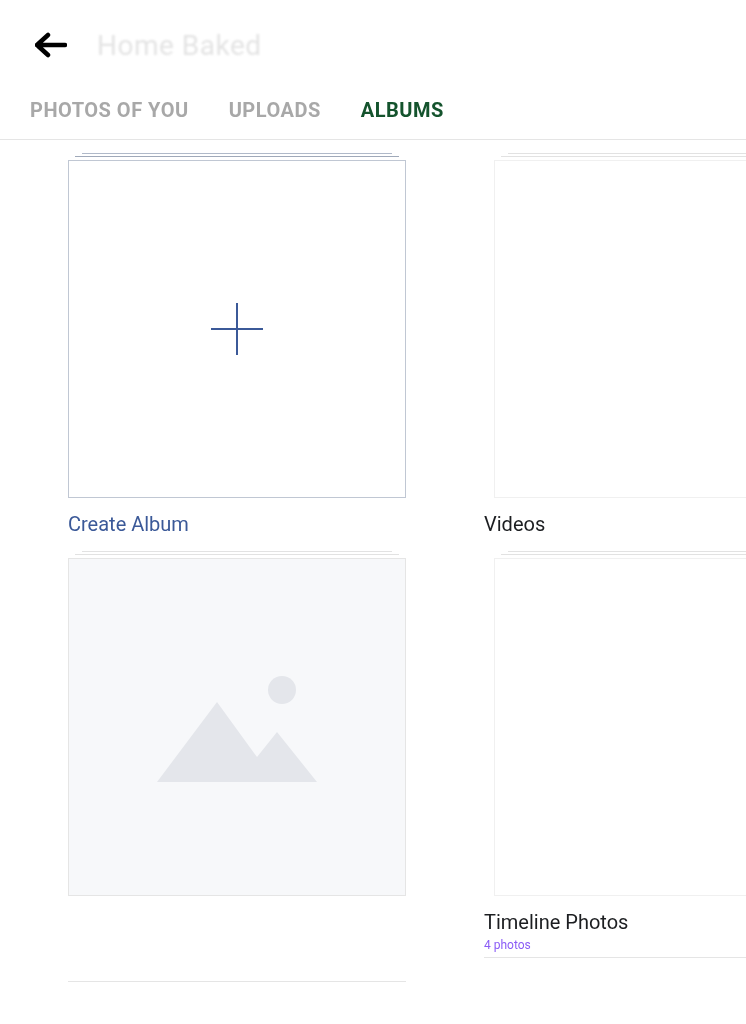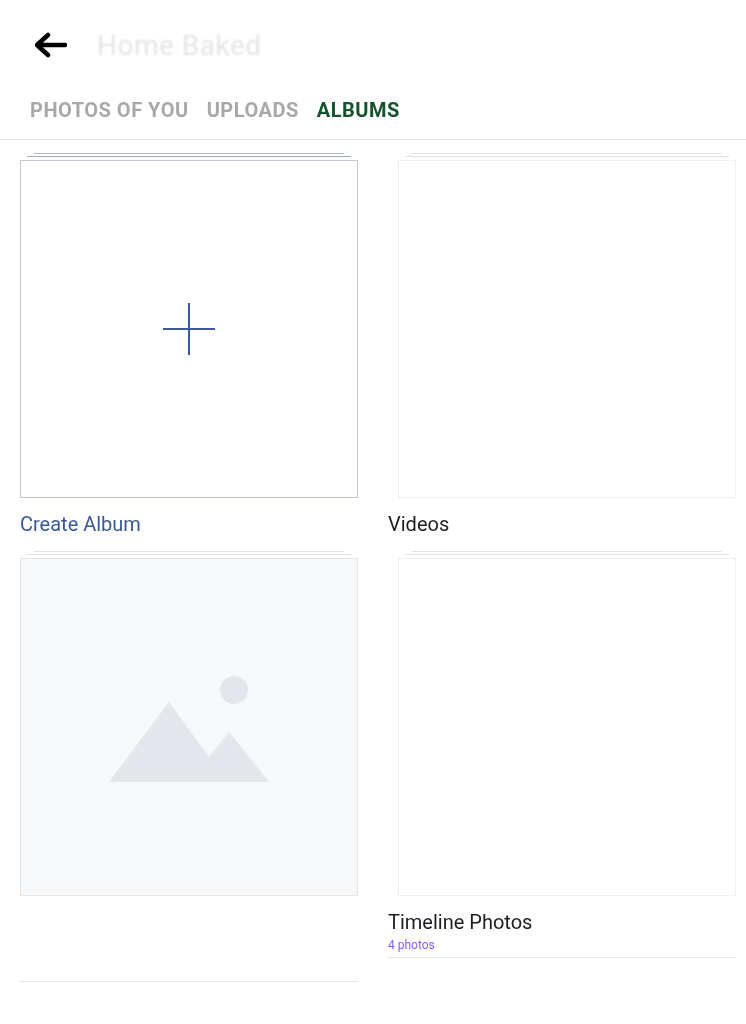--- a/index.html
+++ b/index.html
@@ -36,21 +36,21 @@
       font-weight: 400;
       letter-spacing: 0.5px;
       filter: blur(1px);
       opacity: 0.4;
     }
     
     .tabs {
       display: flex;
       padding: 0 30px;
       border-bottom: 1px solid #e5e5e5;
-      gap: 18px;
+      gap: 40px;
       height: 60px;
       align-items: center;
     }
     
     .tab {
       font-size: 20px;
       font-weight: 700;
       letter-spacing: 0.5px;
       color: #a8a8a8;
       cursor: pointer;
@@ -63,20 +63,21 @@
     
     .grid {
       display: grid;
       grid-template-columns: 1fr 1fr;
       gap: 12px 30px;
       padding: 20px 20px;
     }
     
     .album-card {
       position: relative;
+      margin-left: 48px;
     }
     
     .thumb-stack {
       position: relative;
       width: 338px;
       height: 338px;
     }
     
     .stack-line-2 {
       position: absolute;

